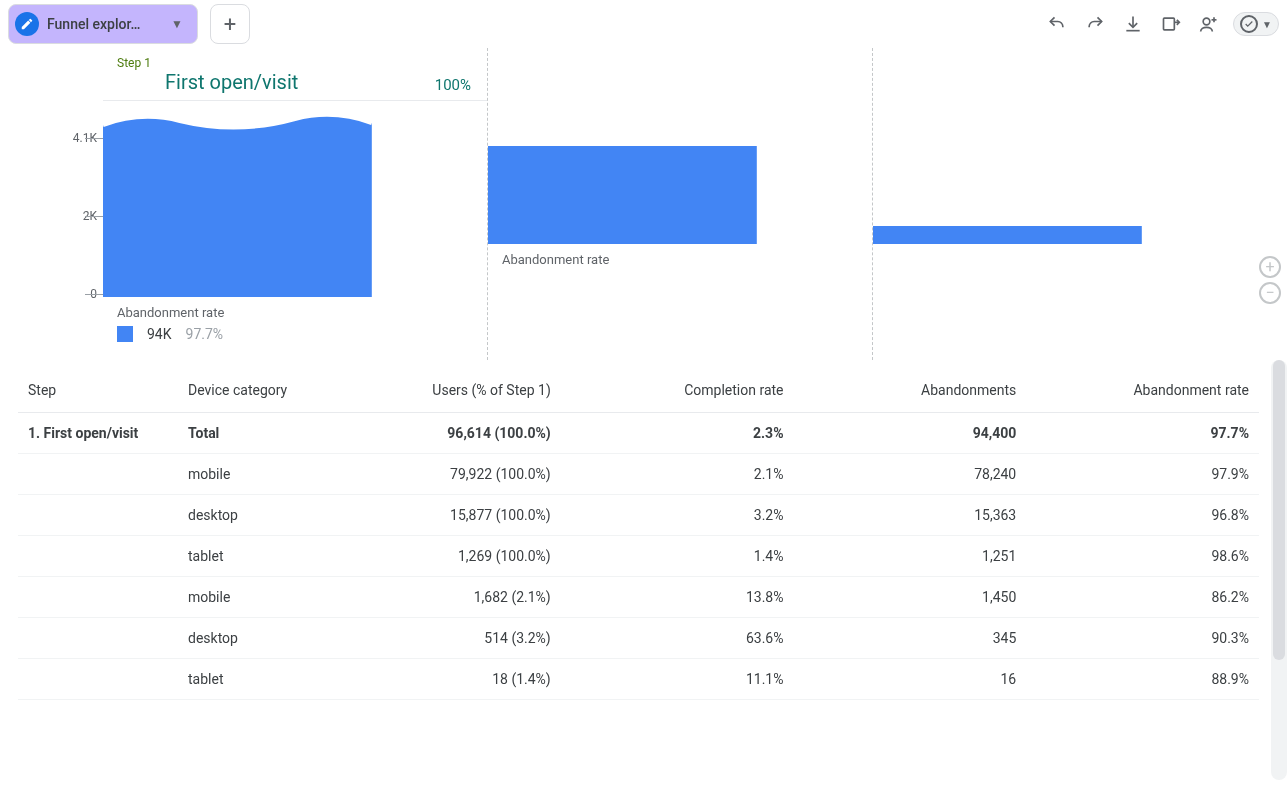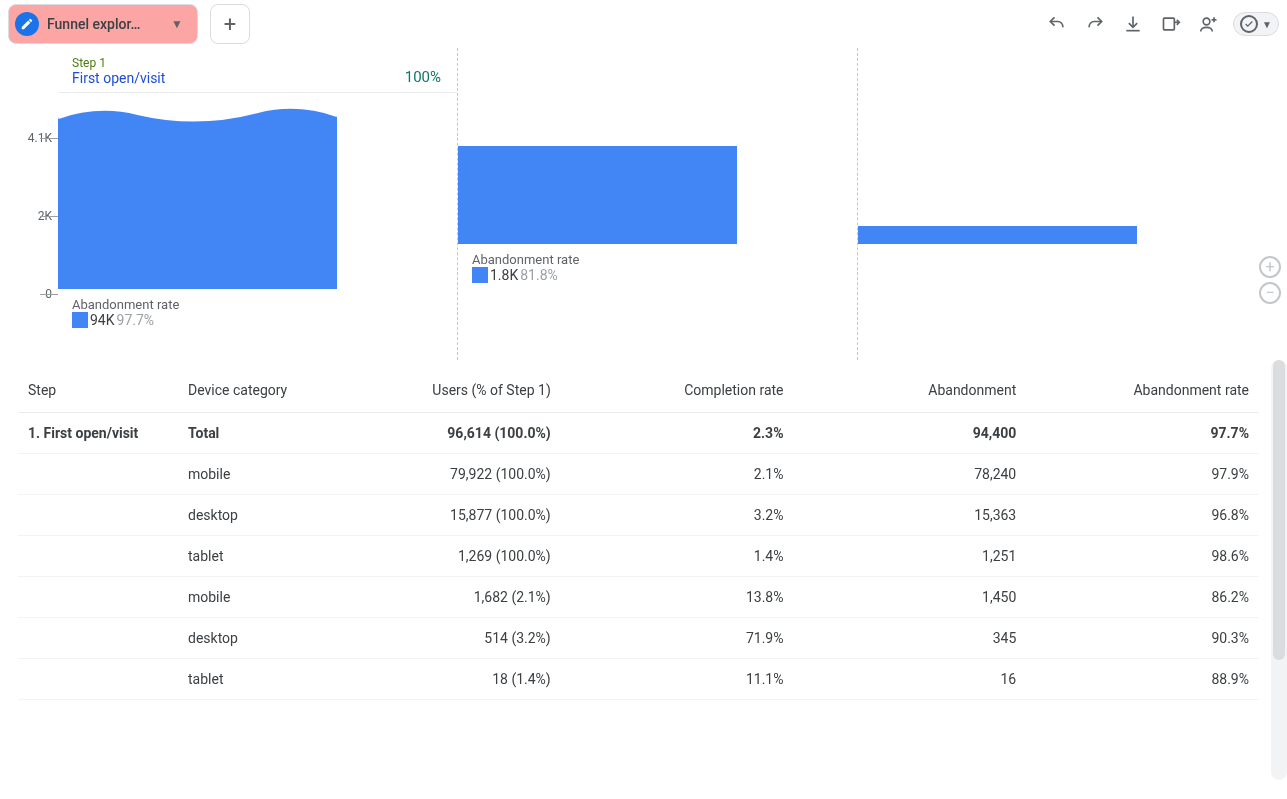--- a/index.html
+++ b/index.html
@@ -1,61 +1,61 @@
 <!DOCTYPE html>
 <html><head>
 <meta charset="utf-8">
 <style>
   * { box-sizing: border-box; }
   html, body { margin:0; padding:0; font-family: Roboto, "Helvetica Neue", Arial, sans-serif; background:#fff; color:#3c4043; }
   .page { width:1287px; height:799px; position:relative; overflow:hidden; }
 
   
   .topbar { height:48px; display:flex; align-items:center; padding:0 8px; background:#fff; }
-  .tab { display:flex; align-items:center; height:40px; padding:0 14px 0 6px; border:1px solid #dadce0; border-radius:8px; background:#fca5a5; gap:8px; min-width:190px; }
+  .tab { display:flex; align-items:center; height:40px; padding:0 14px 0 6px; border:1px solid #dadce0; border-radius:8px; background:#c4b5fd; gap:8px; min-width:190px; }
   .tab .edit-circle { width:24px; height:24px; border-radius:50%; background:#1a73e8; display:flex; align-items:center; justify-content:center; }
   .tab .edit-circle svg { width:14px; height:14px; fill:#fff; }
   .tab-title { font-size:14px; color:#3c4043; font-weight:500; white-space:nowrap; overflow:hidden; text-overflow:ellipsis; flex:1; }
   .tab .caret { color:#5f6368; font-size:12px; }
   .add-tab { width:40px; height:40px; margin-left:12px; border:1px solid #dadce0; border-radius:8px; display:flex; align-items:center; justify-content:center; color:#5f6368; font-size:22px; background:#fff; }
 
   .top-actions { margin-left:auto; display:flex; align-items:center; gap:10px; color:#5f6368; }
   .icon-btn { width:28px; height:28px; display:flex; align-items:center; justify-content:center; border-radius:4px; }
   .icon-btn svg { width:20px; height:20px; fill:none; stroke:#5f6368; stroke-width:2; }
   .status-pill { display:flex; align-items:center; gap:4px; padding:2px 6px; border:1px solid #dadce0; border-radius:14px; background:#f1f3f4; }
   .status-pill .check { width:18px; height:18px; border:2px solid #5f6368; border-radius:50%; display:flex; align-items:center; justify-content:center; }
   .status-pill .check svg { width:10px; height:10px; stroke:#5f6368; stroke-width:3; fill:none; }
   .status-pill .drop { font-size:10px; color:#5f6368; }
 
   
   .funnel { display:flex; align-items:stretch; height:312px; padding-right:30px; }
-  .yaxis { width:58px; position:relative; }
+  .yaxis { width:71px; position:relative;margin-left:32px; }
   .ytick { position:absolute; right:6px; font-size:12px; color:#5f6368; transform:translateY(-50%); }
   .ytick.t0  { top:246px; }  
   .ytick.t2k { top:168px; }  
   .ytick.t4k { top:90px;  }  
   .ytick-line { position:absolute; right:0; width:18px; border-top:1px solid #9aa0a6; }
   .ytick-line.l0  { top:246px; }
   .ytick-line.l2k { top:168px; }
   .ytick-line.l4k { top:90px;  }
 
   .steps { flex:1; display:flex; }
   .step-col { flex:1 1 0; border-left:1px dashed #c4c7c9; position:relative; padding:0; }
   .step-col:first-child { border-left:none; }
   .step-header { display:flex; align-items:flex-end; justify-content:space-between; padding:8px 16px 6px 14px; border-bottom:1px solid #e8eaed; }
   .step-info .step-n { font-size:12px; color:#4d7c0f; }
-  .step-info .step-name { font-size:14px; color:#1d4ed8; }
+  .step-info .step-name { font-size:20px; color:#0f766e;margin-left:48px; }
   .step-pct { font-size:15px; color:#0f766e; }
 
   .chart-zone { position:relative; height:196px; }
   svg.bar { position:absolute; left:0; bottom:0; }
 
   .ab-row { padding:8px 0 0 14px; }
   .ab-label { font-size:13px; color:#5f6368; }
-  .ab-stats { display:flex; align-items:center; gap:2px; margin-top:0; }
+  .ab-stats { display:flex; align-items:center; gap:14px; margin-top:6px; }
   .ab-swatch { width:16px; height:16px; background:#4285f4; }
   .ab-count { font-size:14px; color:#3c4043; }
   .ab-pct   { font-size:14px; color:#9aa0a6; }
 
   .zoom-controls { position:absolute; right:6px; top:256px; display:flex; flex-direction:column; gap:4px; }
   .zoom-btn { width:22px; height:22px; border:2px solid #c4c7c9; border-radius:50%; color:#c4c7c9; display:flex; align-items:center; justify-content:center; font-size:16px; line-height:1; }
 
   
   .table-wrap { padding:8px 28px 0 18px; position:relative; }
   table { width:100%; border-collapse:collapse; table-layout:fixed; }
@@ -175,25 +175,20 @@
     </div>
 
     <div class="step-col">
       <div class="chart-zone">
         <svg class="bar" viewBox="0 0 280 196" width="70%" height="196" preserveAspectRatio="none">
           <rect x="0" y="98" width="280" height="98" fill="#4285f4"></rect>
         </svg>
       </div>
       <div class="ab-row">
         <div class="ab-label">Abandonment rate</div>
-        <div class="ab-stats">
-          <span class="ab-swatch"></span>
-          <span class="ab-count">1.8K</span>
-          <span class="ab-pct">81.8%</span>
-        </div>
       </div>
     </div>
 
     <div class="step-col">
       <div class="chart-zone">
         <svg class="bar" viewBox="0 0 280 196" width="70%" height="196" preserveAspectRatio="none">
           <rect x="0" y="178" width="280" height="18" fill="#4285f4"></rect>
         </svg>
       </div>
       <div class="ab-row"></div>
@@ -219,21 +214,21 @@
           <col class="c-comp">
           <col class="c-aband">
           <col class="c-rate">
     </colgroup>
     <thead>
       <tr>
         <th class="left">Step</th>
         <th class="left">Device category</th>
         <th>Users (% of Step 1)</th>
         <th>Completion rate</th>
-        <th>Abandonment</th>
+        <th>Abandonments</th>
         <th>Abandonment rate</th>
       </tr>
     </thead>
     <tbody id="tbody">
           <tr class="total">
             <td class="left stepcell">1. First open/visit</td>
             <td class="left">Total</td>
             <td>96,614 (100.0%)</td>
             <td>2.3%</td>
             <td>94,400</td>
@@ -268,21 +263,21 @@
             <td class="left">mobile</td>
             <td>1,682 (2.1%)</td>
             <td>13.8%</td>
             <td>1,450</td>
             <td>86.2%</td>
           </tr>
           <tr>
             <td class="left" style="font-weight: 400;"></td>
             <td class="left">desktop</td>
             <td>514 (3.2%)</td>
-            <td>71.9%</td>
+            <td>63.6%</td>
             <td>345</td>
             <td>90.3%</td>
           </tr>
           <tr>
             <td class="left" style="font-weight: 400;"></td>
             <td class="left">tablet</td>
             <td>18 (1.4%)</td>
             <td>11.1%</td>
             <td>16</td>
             <td>88.9%</td>

